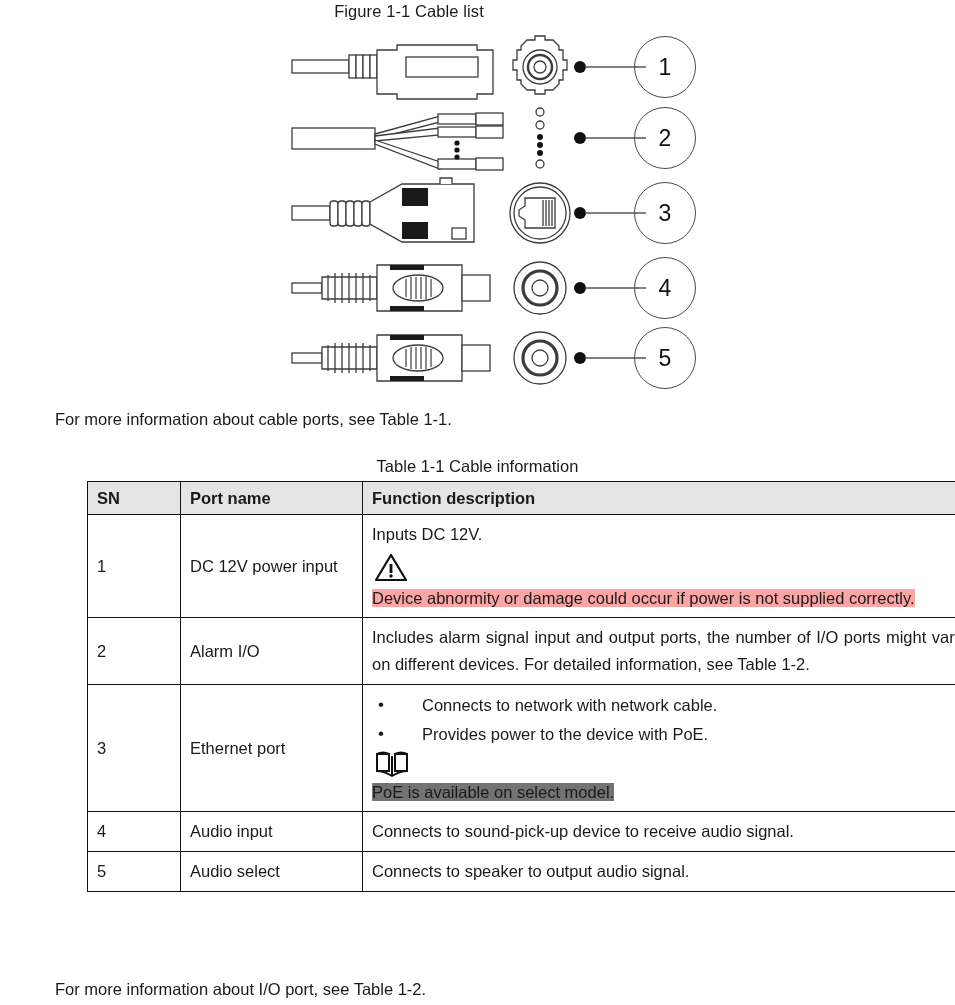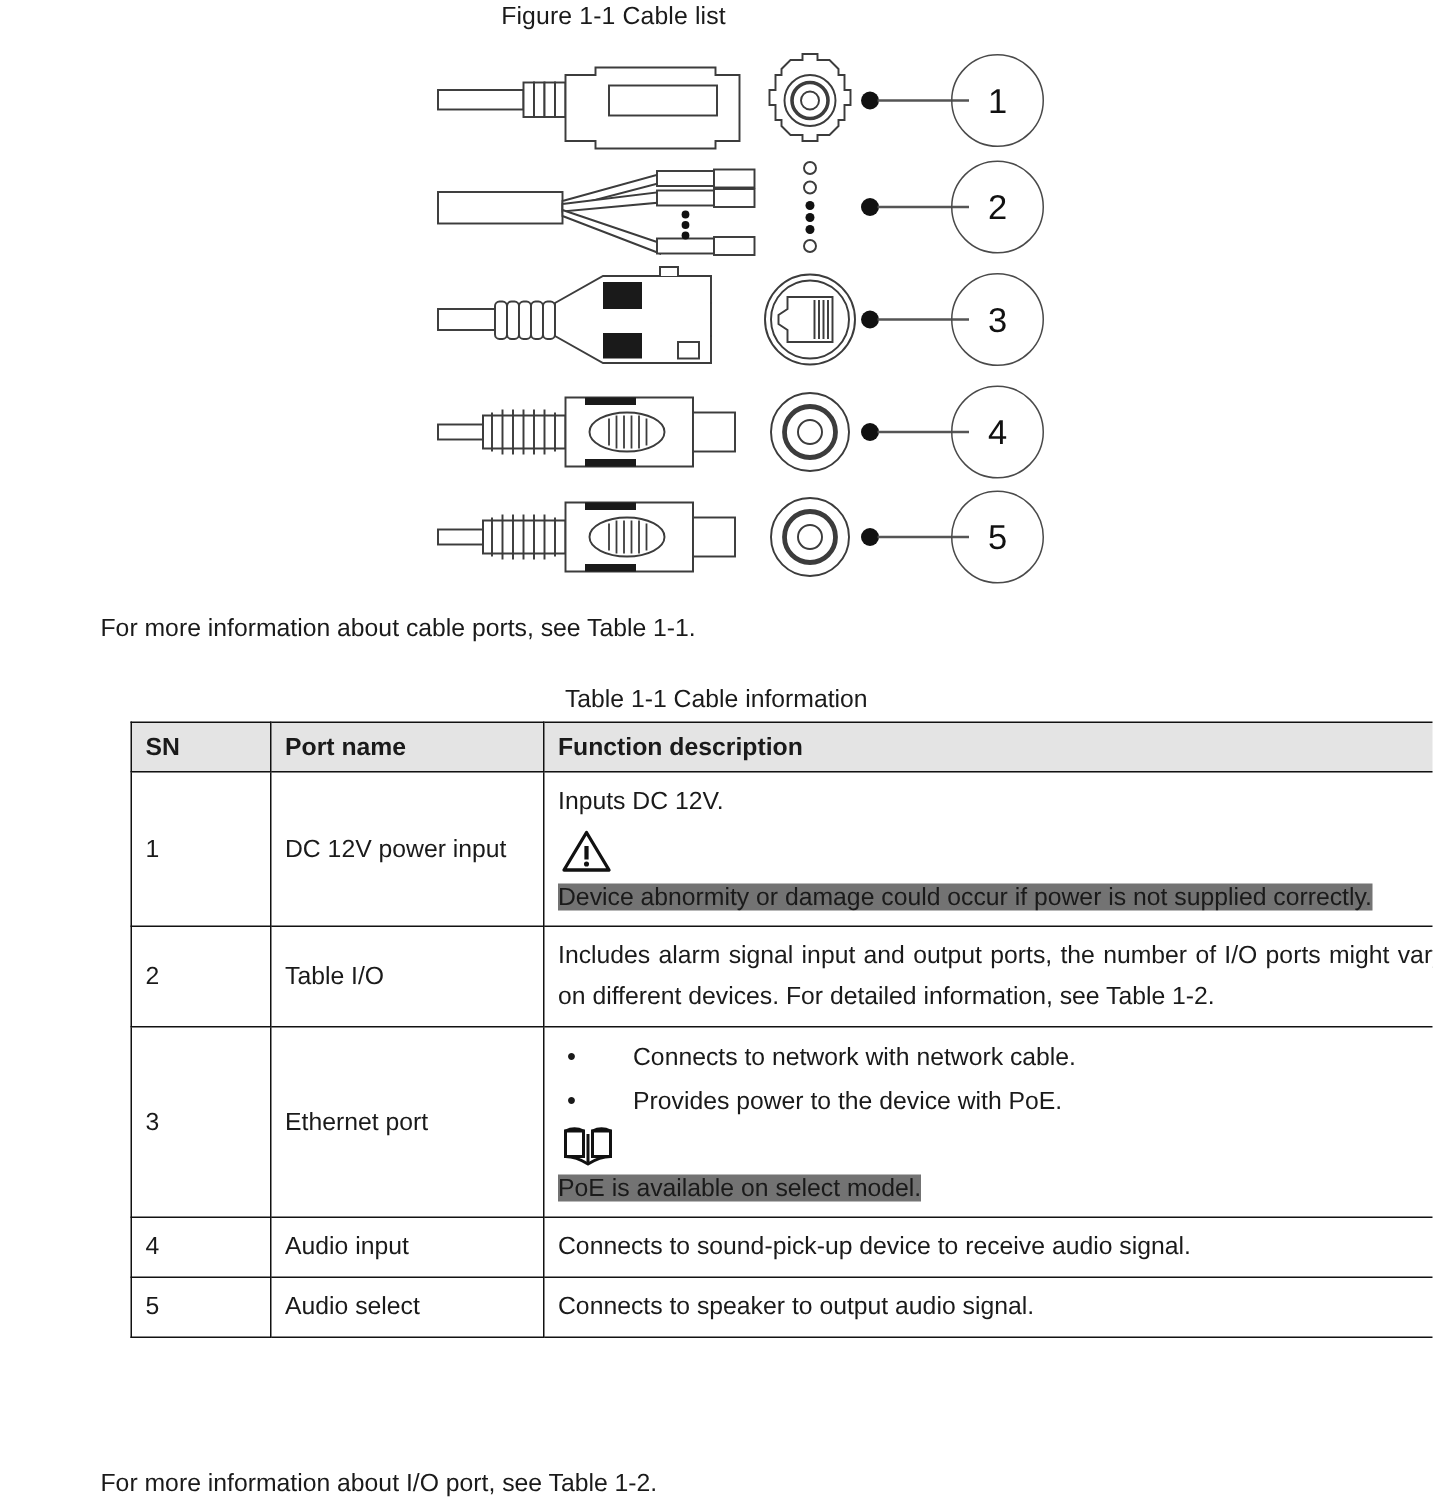--- a/index.html
+++ b/index.html
@@ -34,21 +34,20 @@
     text-align: center;
     font-size: 16.5px;
   }
 
   
   .para {
     position: absolute;
     left: 55px;
     font-size: 16.5px;
     white-space: nowrap;
-    margin-left: 12px;
   }
   .para-cableports { top: 410px; }
   .para-ioport { top: 980px; }
 
   
   .figure {
     position: absolute;
     top: 30px;
     left: 0;
     width: 955px;
@@ -133,21 +132,21 @@
 
   .justify { text-align: justify; text-align-last: left; }
   .port-justify {
     text-align: justify;
     text-align-last: left;
     line-height: 1.85;
   }
 
   .hl { background: #737373; }
   .hl-block {
-    background: #737373;
+    background: #fca5a5;
     display: inline;
     line-height: 1.62;
     box-decoration-break: clone;
     -webkit-box-decoration-break: clone;
   }
 
   .desc-line { margin: 0; }
 
   .bullet-list {
     margin: 0;
@@ -404,21 +403,21 @@
           <path d="M17 3 L32 28 L2 28 Z" fill="none" stroke="#111111" stroke-width="2.2" stroke-linejoin="round"></path>
           <rect x="15.6" y="12" width="2.8" height="9" fill="#111111"></rect>
           <circle cx="17" cy="24" r="1.7" fill="#111111"></circle>
         </svg>
         <div class="desc-line justify"><span class="hl-block">Device abnormity or damage could occur if power is not supplied correctly.</span></div>
       </td>
     </tr>
 
     <tr>
       <td class="td-sn">2</td>
-      <td class="td-port">Table I/O</td>
+      <td class="td-port">Alarm I/O</td>
       <td class="td-desc justify">Includes alarm signal input and output ports, the number of I/O ports might vary on different devices. For detailed information, see Table 1-2.</td>
     </tr>
 
     <tr>
       <td class="td-sn">3</td>
       <td class="td-port">Ethernet port</td>
       <td class="td-desc">
         <ul class="bullet-list">
           <li>Connects to network with network cable.</li>
           <li>Provides power to the device with PoE.</li>

